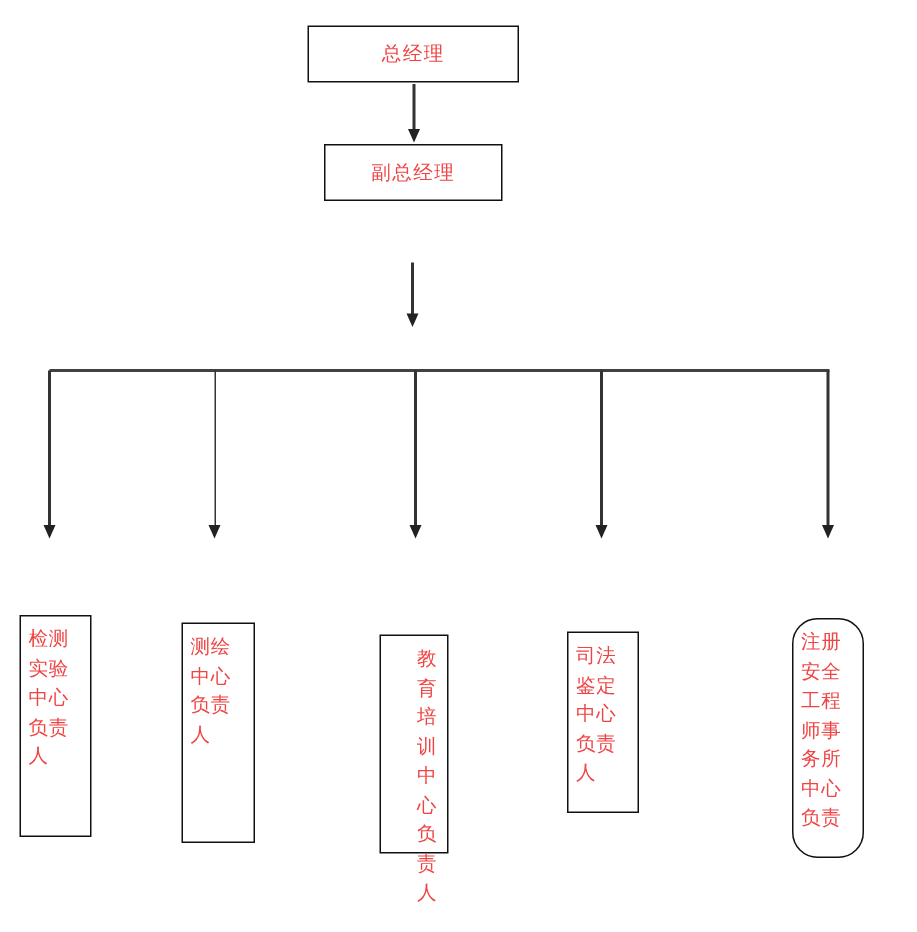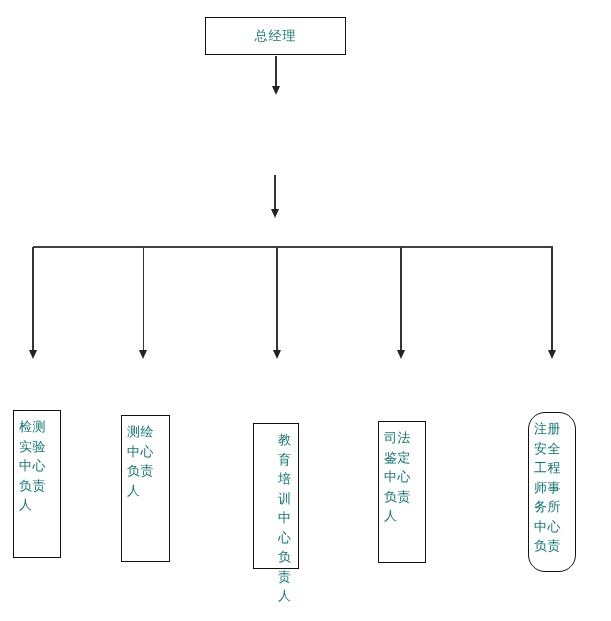--- a/index.html
+++ b/index.html
@@ -13,21 +13,21 @@
     width: 611px;
     height: 621px;
     background: #ffffff;
     overflow: hidden;
   }
   .node {
     position: absolute;
     border: 1.5px solid #111111;
     background: #ffffff;
     font-size: 13px;
-    color: #0f766e;
+    color: #ef4444;
   }
   .node.manager {
     display: flex;
     align-items: center;
     justify-content: center;
     letter-spacing: 1px;
   }
   .node.dept {
     padding: 6px 0 0 5px;
     line-height: 19.5px;
@@ -56,20 +56,21 @@
 </head>
 <body>
 
 <div class="canvas">
 
   <div class="node manager" style="left:205px; top:17px; width:141px; height:38px;">总经理</div>
 
   <div class="vline" style="left:275.3px; top:56px; height:31px;"></div>
   <div class="arrowhead" style="left:271.5px; top:86px;"></div>
 
+  <div class="node manager" style="left:216px; top:96px; width:119px; height:38px;">副总经理</div>
 
   <div class="vline" style="left:274.3px; top:175px; height:36px;"></div>
   <div class="arrowhead" style="left:270.5px; top:209px;"></div>
 
   <div class="hline" style="left:33px; top:245.5px; width:519.5px;"></div>
 
   <div class="vline" style="left:32.3px; top:247px; height:104px;"></div>
   <div class="arrowhead" style="left:28.5px; top:350px;"></div>
 
   <div class="vline" style="left:142.8px; top:247px; height:104px;"></div>
@@ -94,21 +95,21 @@
 中心
 负责
 人</div>
 
   <div class="node dept" style="left:253px; top:423px; width:46px; height:146px;padding-left:24px;">教育
 培训
 中心
 负责
 人</div>
 
-  <div class="node dept" style="left:378px; top:421px; width:48px; height:142px;">司法
+  <div class="node dept" style="left:378px; top:421px; width:48px; height:121px;">司法
 鉴定
 中心
 负责
 人</div>
 
   <div class="node dept" style="left:528px; top:412px; width:48px; height:160px;border-radius:17px;">注册
 安全
 工程
 师事
 务所

